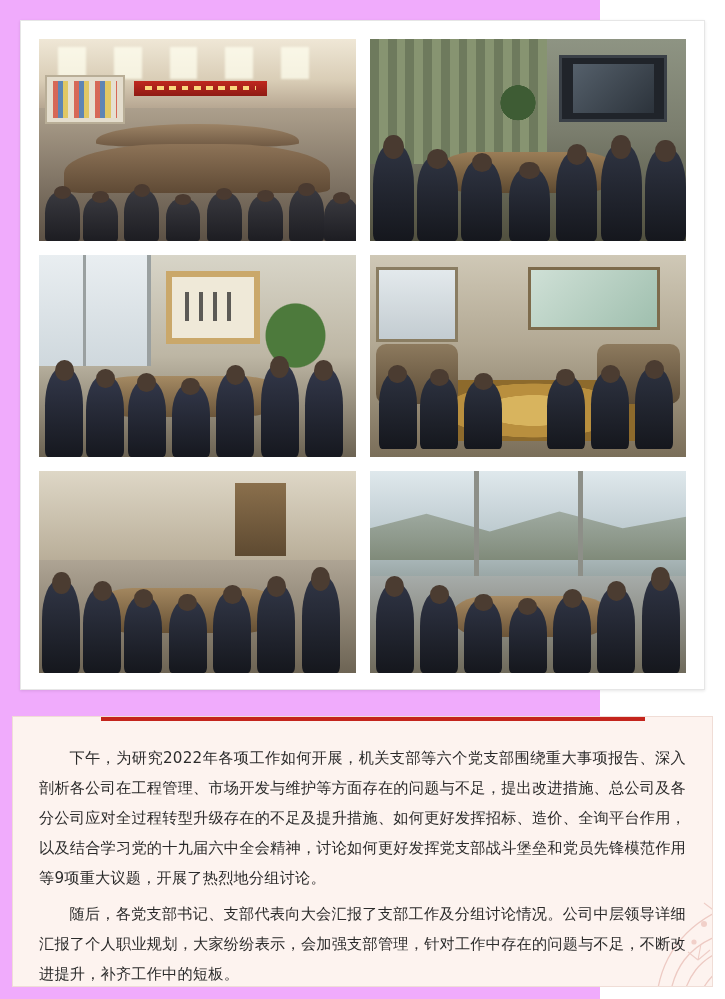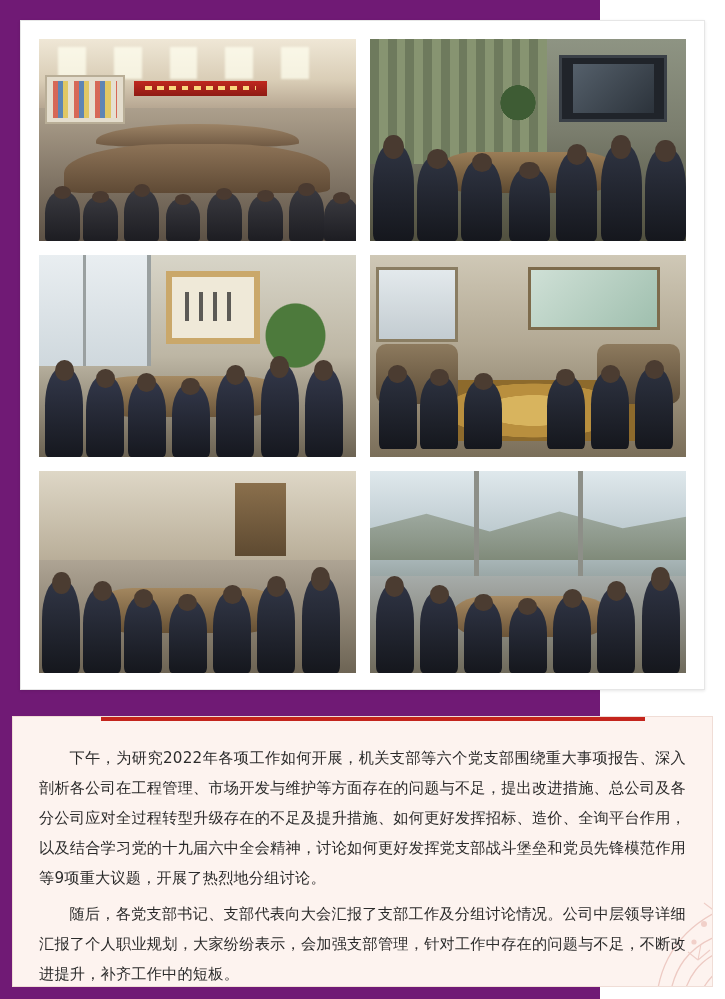--- a/index.html
+++ b/index.html
@@ -10,21 +10,21 @@
   body {
     width: 725px;
     height: 999px;
     font-family: "Liberation Sans", sans-serif;
     overflow: hidden;
   }
   .page {
     position: relative;
     width: 600px;
     height: 999px;
-    background: #701a75;
+    background: #f0abfc;
     box-sizing: border-box;
     padding-left: 8px;
   }
 
   
   .gallery-card {
     position: absolute;
     left: 20px;
     top: 20px;
     width: 685px;

